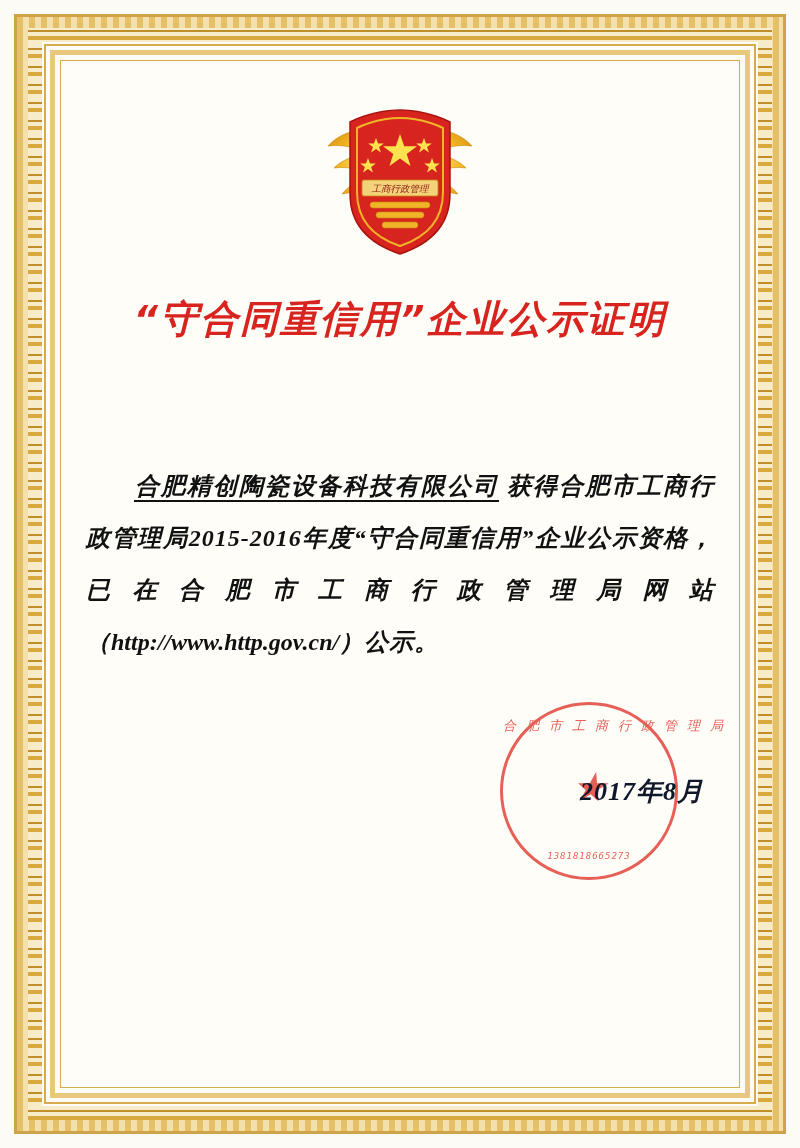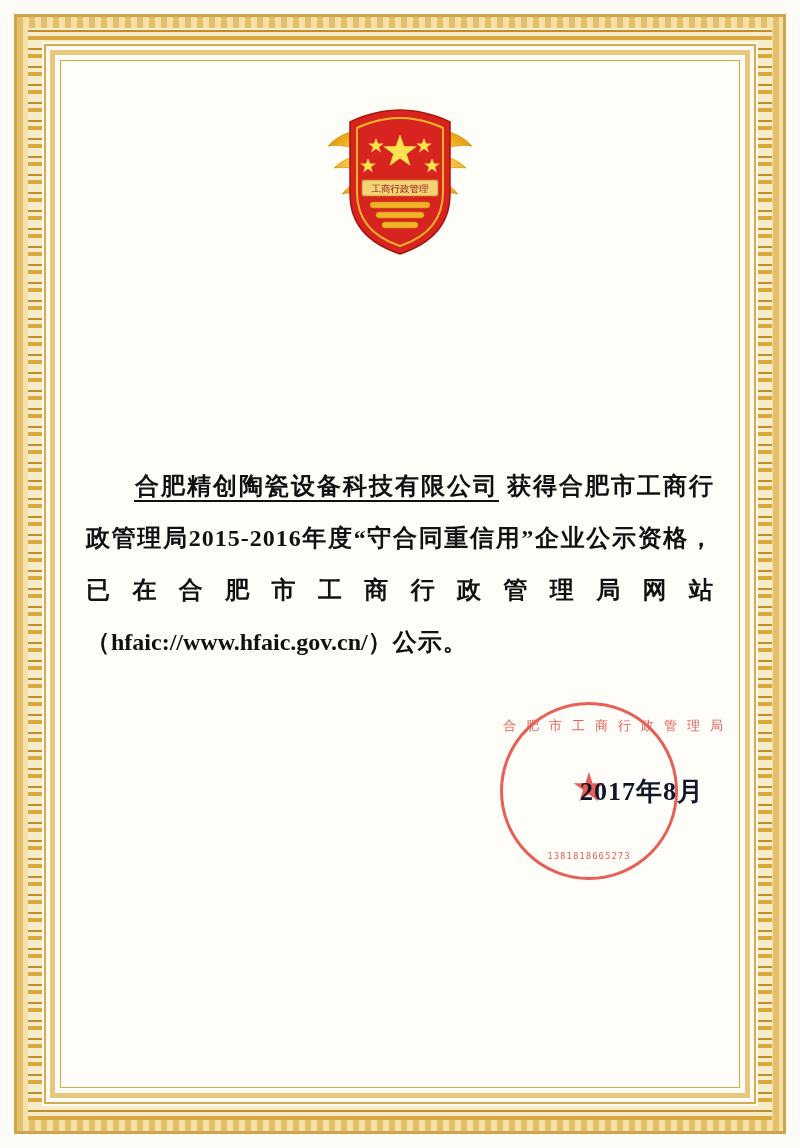--- a/index.html
+++ b/index.html
@@ -10,20 +10,21 @@
   body {
     font-family: "Liberation Serif", "DejaVu Serif", serif;
   }
   .page {
     position: relative;
     width: 800px;
     height: 1148px;
     margin: 0 auto;
     background: #fdfbf6;
     overflow: hidden;
+    font-style: italic;
   }
 
   
   .border-outer {
     position: absolute;
     left: 14px; top: 14px; right: 14px; bottom: 14px;
     border: 3px solid #cfa34a;
     background:
       repeating-linear-gradient(90deg,
         #e6c068 0px, #e6c068 6px,
@@ -241,24 +242,25 @@
 
           <g fill="#f0b429" stroke="#c8890f" stroke-width="0.6">
             <rect x="70" y="120" width="60" height="6" rx="3"></rect>
             <rect x="76" y="130" width="48" height="6" rx="3"></rect>
             <rect x="82" y="140" width="36" height="6" rx="3"></rect>
           </g>
         </svg>
       </div>
     </div>
 
+    <div class="title">“守合同重信用”企业公示证明</div>
 
 
     <div class="body-main">
-      <span class="indent"></span><span class="company">合肥精创陶瓷设备科技有限公司</span>&nbsp;<span>获得合肥市工商行政管理局2015-2016年度“守合同重信用”企业公示资格，已在合肥市工商行政管理局网站（</span><span class="url">hfaic://www.hfaic.gov.cn/</span><span>）公示。</span>
+      <span class="indent"></span><span class="company">合肥精创陶瓷设备科技有限公司</span>&nbsp;<span>获得合肥市工商行政管理局2015-2016年度“守合同重信用”企业公示资格，已在合肥市工商行政管理局网站（</span><span class="url">http://www.http.gov.cn/</span><span>）公示。</span>
     </div>
 
     <div class="seal">
       <div class="seal-top-text">合肥市工商行政管理局</div>
       <div class="seal-star">★</div>
       <div class="seal-bottom-text">1381818665273</div>
     </div>
 
     <div class="date">2017年8月</div>
 

